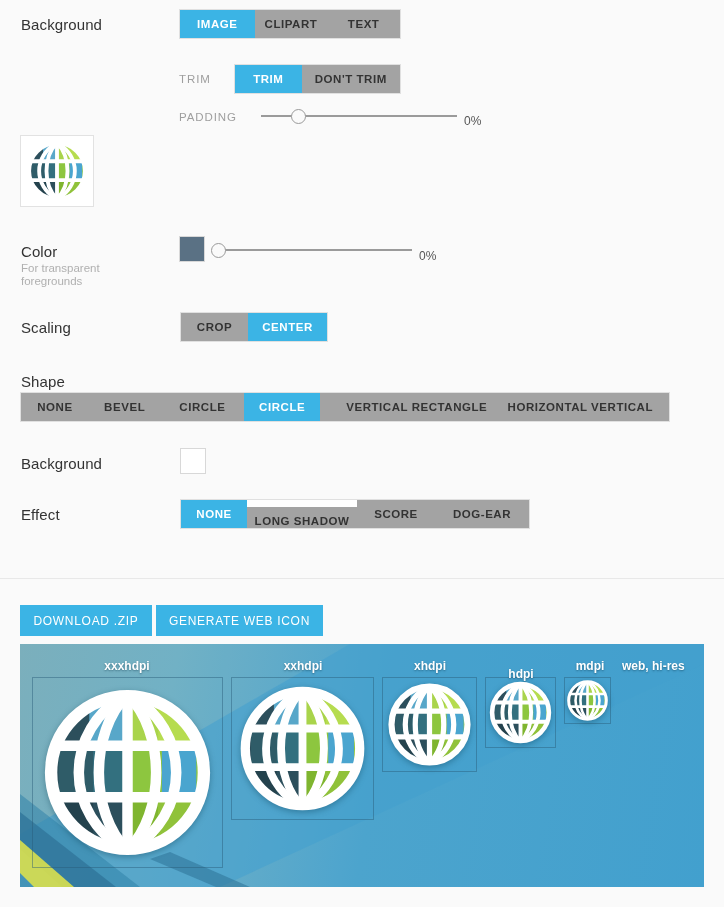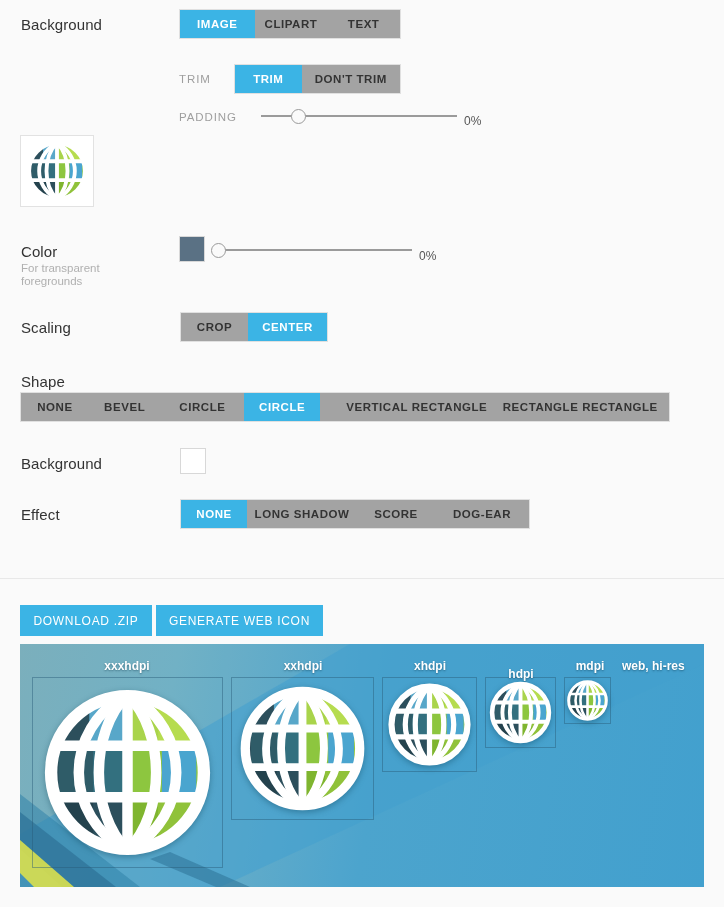--- a/index.html
+++ b/index.html
@@ -247,32 +247,32 @@
   </div>
 
   <div class="row-label" style="left:21px; top:373px;">Shape</div>
 
   <div class="seg" style="left:20px; top:392px; width:650px;">
     <button class="btn" style="width:68px;">NONE</button>
     <button class="btn" style="width:72px;">BEVEL</button>
     <button class="btn" style="width:84px;">CIRCLE</button>
     <button class="btn sel" style="width:76px;">CIRCLE</button>
     <button class="btn" style="width:172px;padding-left:22px;">VERTICAL RECTANGLE</button>
-    <button class="btn" style="width:178px;">RECTANGLE RECTANGLE</button>
+    <button class="btn" style="width:178px;">HORIZONTAL VERTICAL</button>
   </div>
 
   <div class="row-label" style="left:21px; top:455px;">Background</div>
 
   <div class="swatch" id="bg-swatch" style="left: 180px; top: 448px; background: rgb(255, 255, 255);"></div>
 
   <div class="row-label" style="left:21px; top:506px;">Effect</div>
 
   <div class="seg" style="left:180px; top:499px; width:350px;">
     <button class="btn sel" style="width:66px;">NONE</button>
-    <button class="btn" style="width:110px;">LONG SHADOW</button>
+    <button class="btn" style="width:110px;margin-top:7px;">LONG SHADOW</button>
     <button class="btn" style="width:78px;">SCORE</button>
     <button class="btn" style="width:94px;">DOG-EAR</button>
   </div>
 
   <div class="divider" style="top:578px;"></div>
 
   <button class="action" style="left: 20px; top: 605px; width: 132px; background: rgb(59, 180, 229);">DOWNLOAD .ZIP</button>
   <button class="action" style="left: 156px; top: 605px; width: 167px; background: rgb(59, 180, 229);">GENERATE WEB ICON</button>
 
   <div class="preview">

